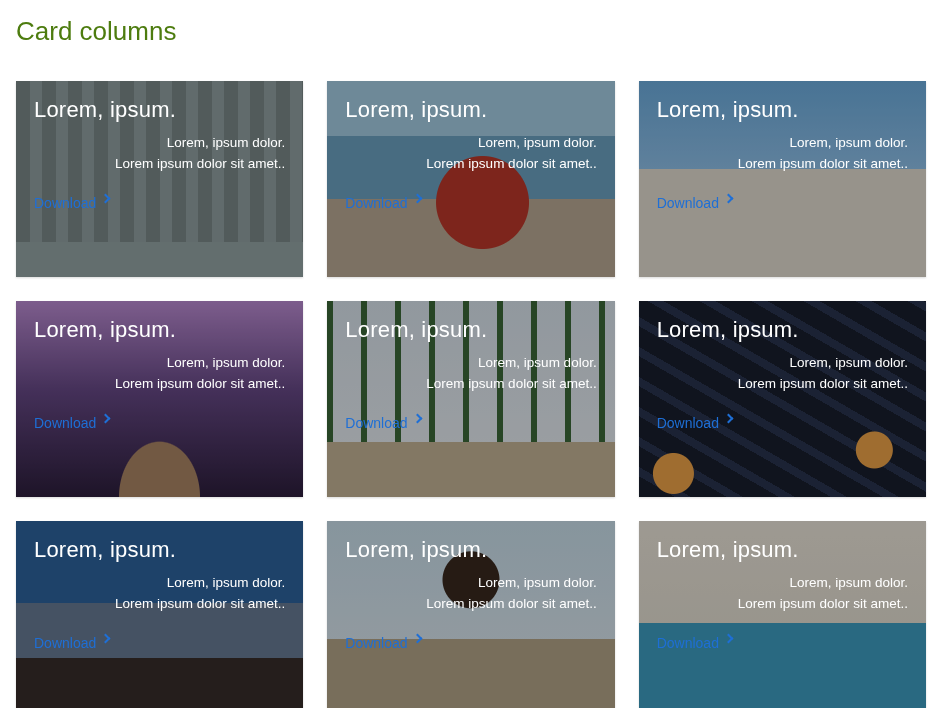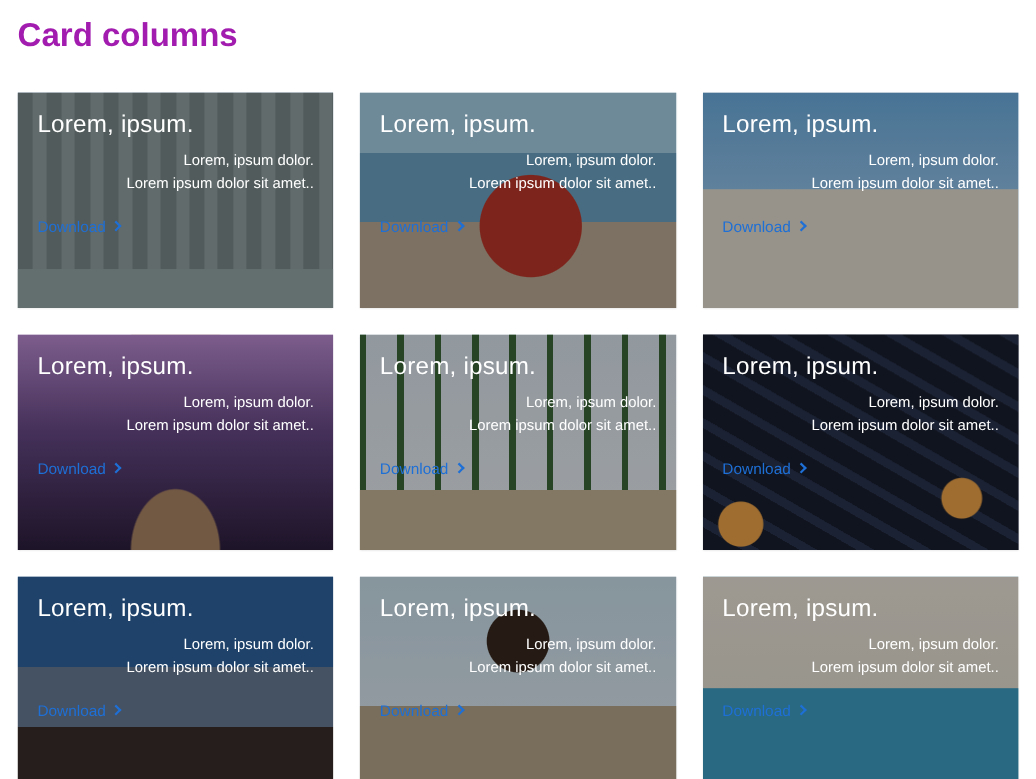--- a/index.html
+++ b/index.html
@@ -3,23 +3,23 @@
 <meta charset="utf-8">
 <style>
   * { box-sizing: border-box; margin: 0; padding: 0; }
   body {
     font-family: "Segoe UI", "Helvetica Neue", Arial, sans-serif;
     background: #ffffff;
     padding: 12px;
     width: 942px;
   }
   h2.page-title {
-    font-weight: 700;
-    font-size: 30px;
-    color: #a21caf;
+    font-weight: 400;
+    font-size: 26px;
+    color: #4d7c0f;
     margin: 4px 0 18px 4px;
   }
   .grid {
     display: grid;
     grid-template-columns: repeat(3, 1fr);
     gap: 24px;
     padding: 0 4px;
     margin-top: 34px;
   }
   .card {
@@ -49,21 +49,21 @@
     letter-spacing: .2px;
   }
   .card-text {
     font-size: 13.5px;
     line-height: 1.55;
     font-weight: 300;
     text-align: right;
   }
   .card-link {
     display: inline-flex;
-    align-items: center;
+    align-items: flex-start;
     margin-top: 20px;
     font-size: 14px;
     color: #1e6fd6;
     text-decoration: none;
     gap: 6px;
     cursor: pointer;
   }
   .chevron {
     width: 7px;
     height: 7px;

